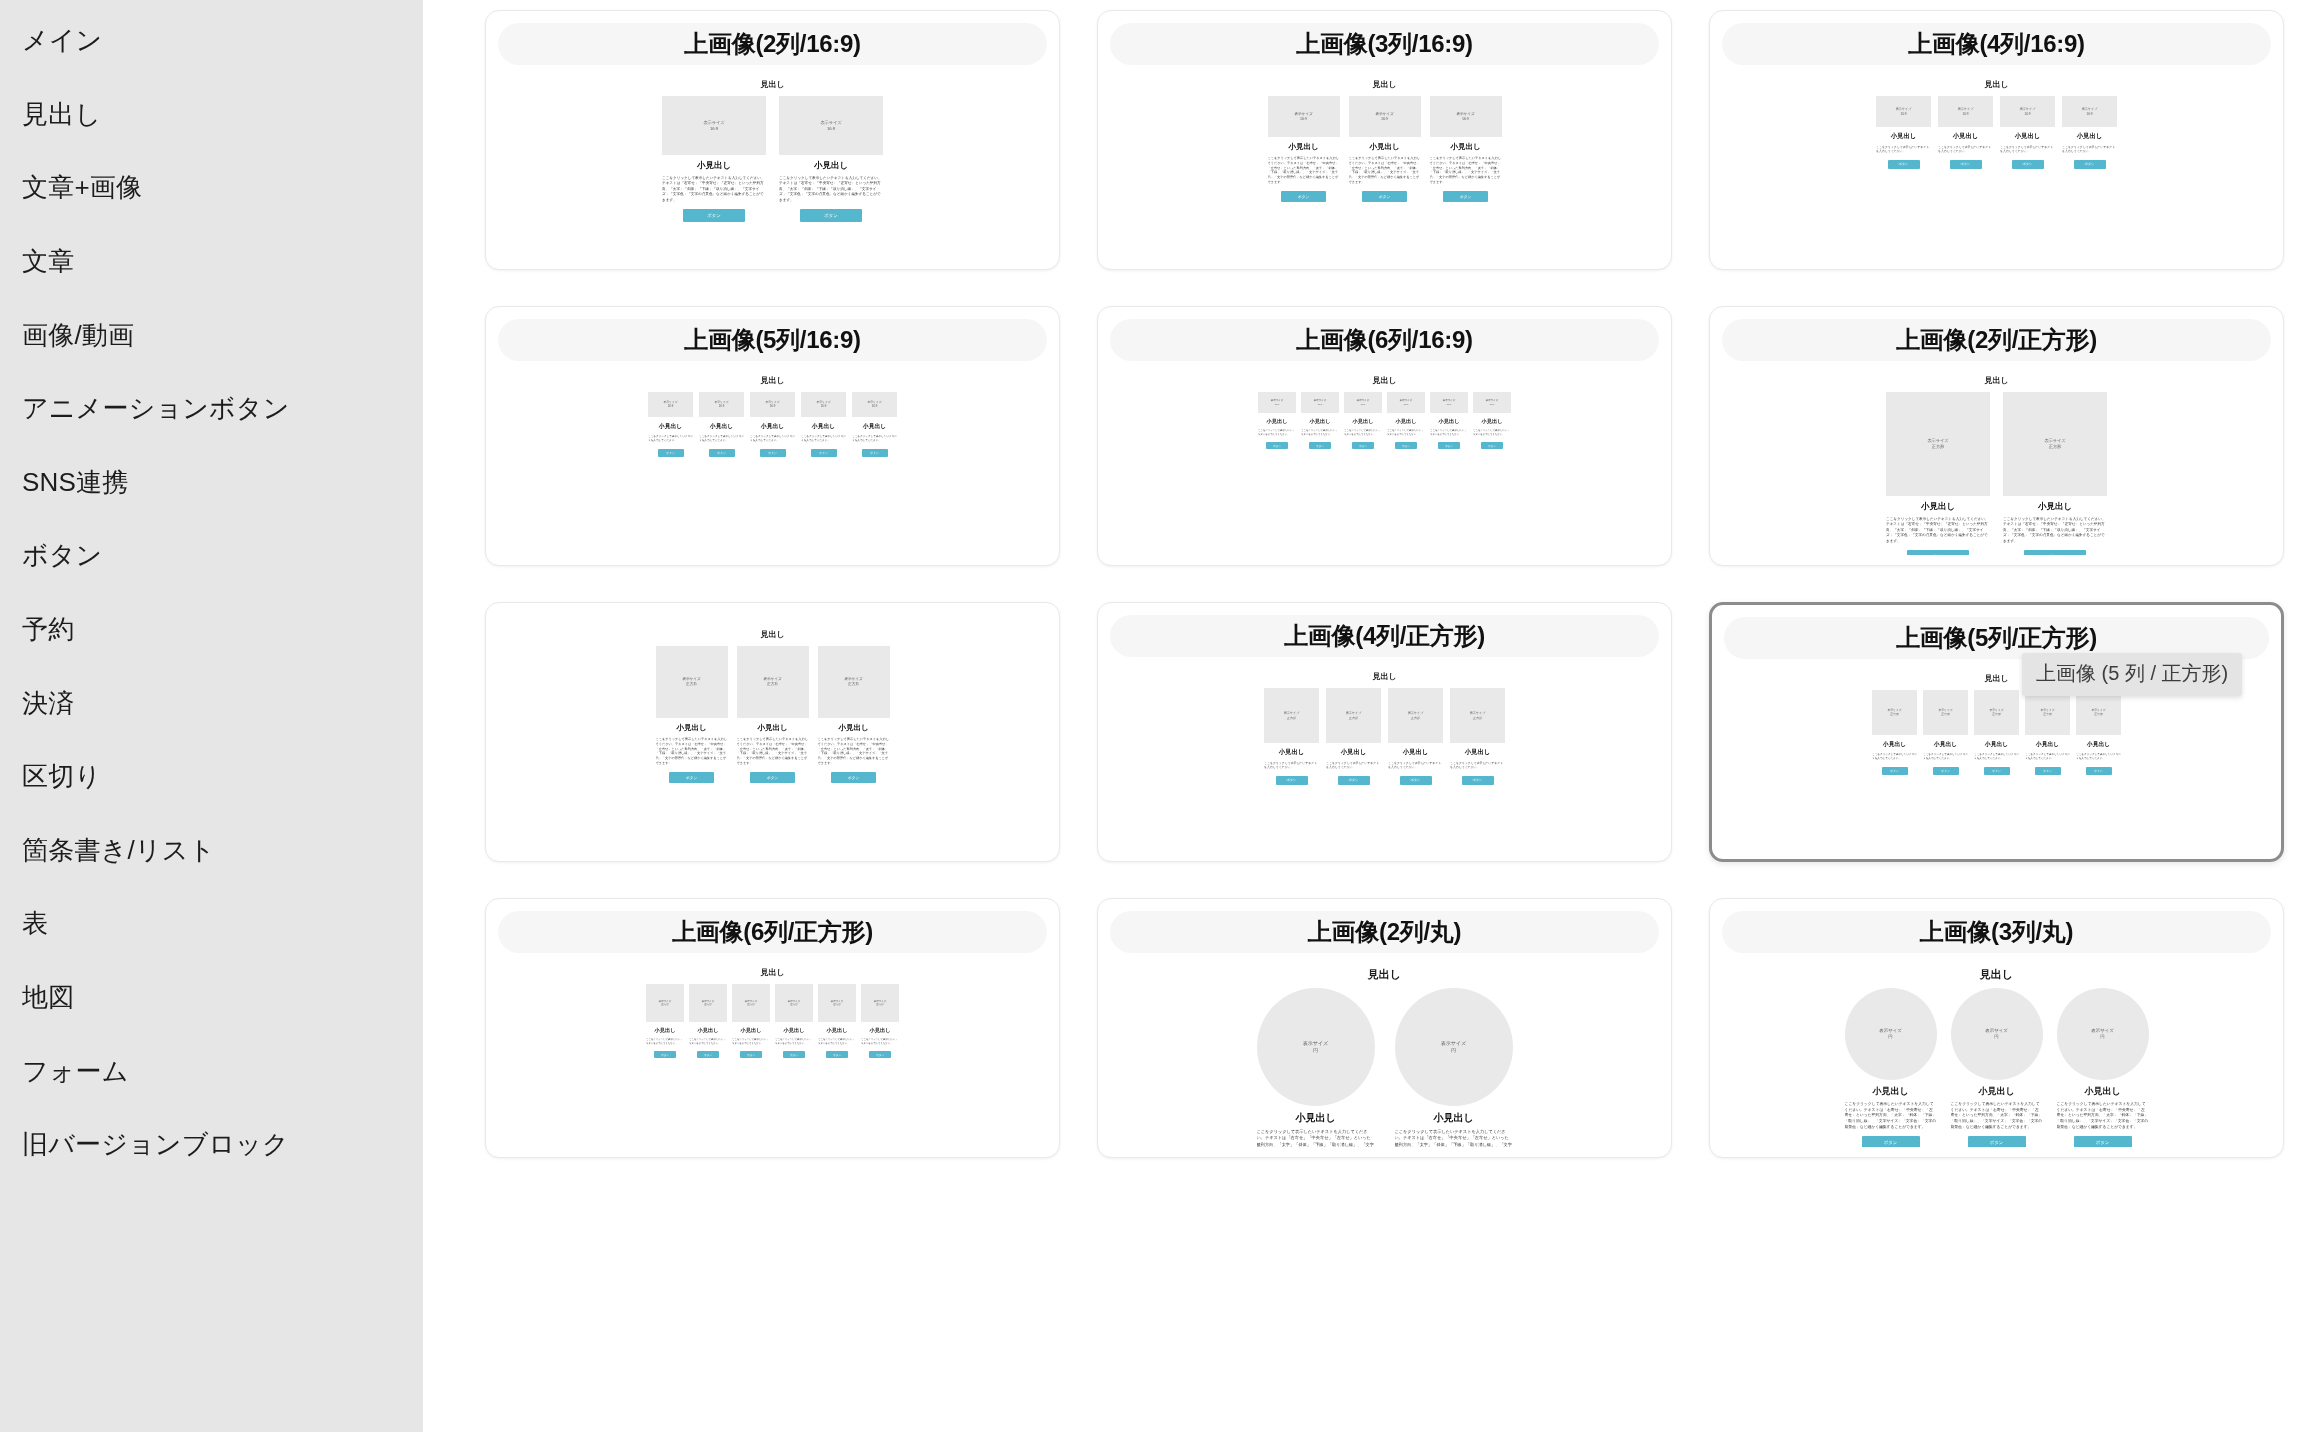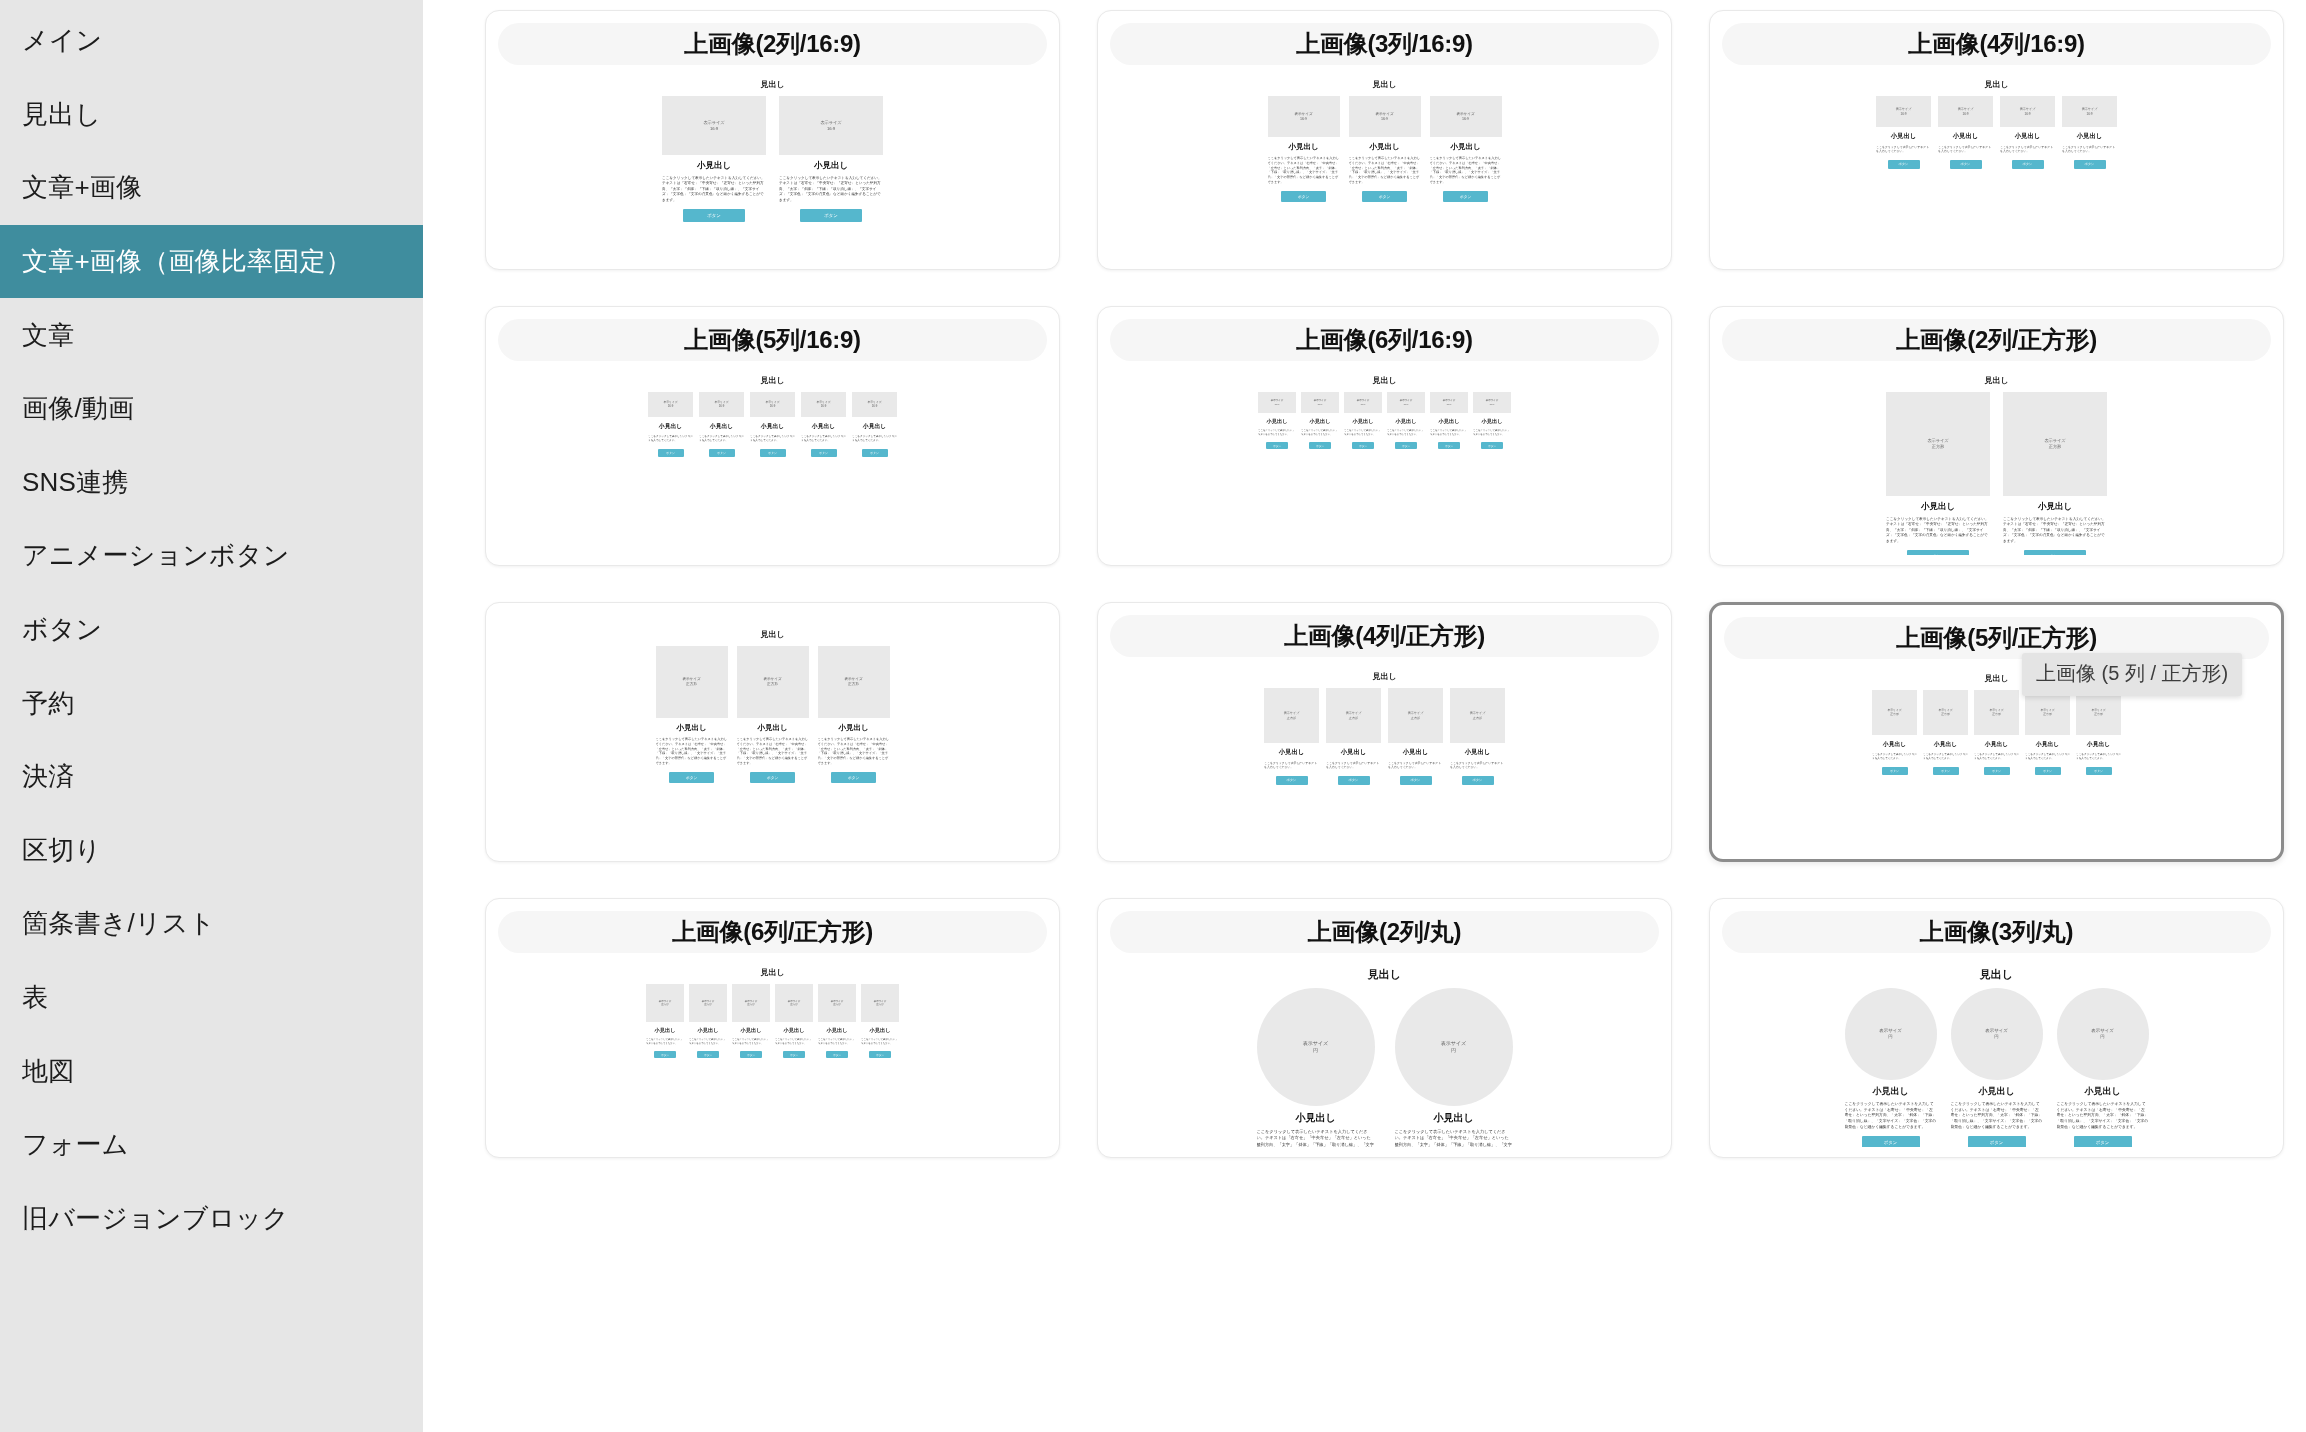--- a/index.html
+++ b/index.html
@@ -135,34 +135,31 @@
   <nav id="sidebar">
       <div class="side-item">
         <span>メイン</span>
       </div>
       <div class="side-item">
         <span>見出し</span>
       </div>
       <div class="side-item">
         <span>文章+画像</span>
       </div>
-      <div class="side-item active">
-        <span>文章+画像（画像比率固定）</span>
-      </div>
       <div class="side-item">
         <span>文章</span>
       </div>
       <div class="side-item">
         <span>画像/動画</span>
       </div>
       <div class="side-item">
+        <span>アニメーションボタン</span>
+      </div>
+      <div class="side-item">
         <span>SNS連携</span>
-      </div>
-      <div class="side-item">
-        <span>アニメーションボタン</span>
       </div>
       <div class="side-item">
         <span>ボタン</span>
       </div>
       <div class="side-item">
         <span>予約</span>
       </div>
       <div class="side-item">
         <span>決済</span>
       </div>

